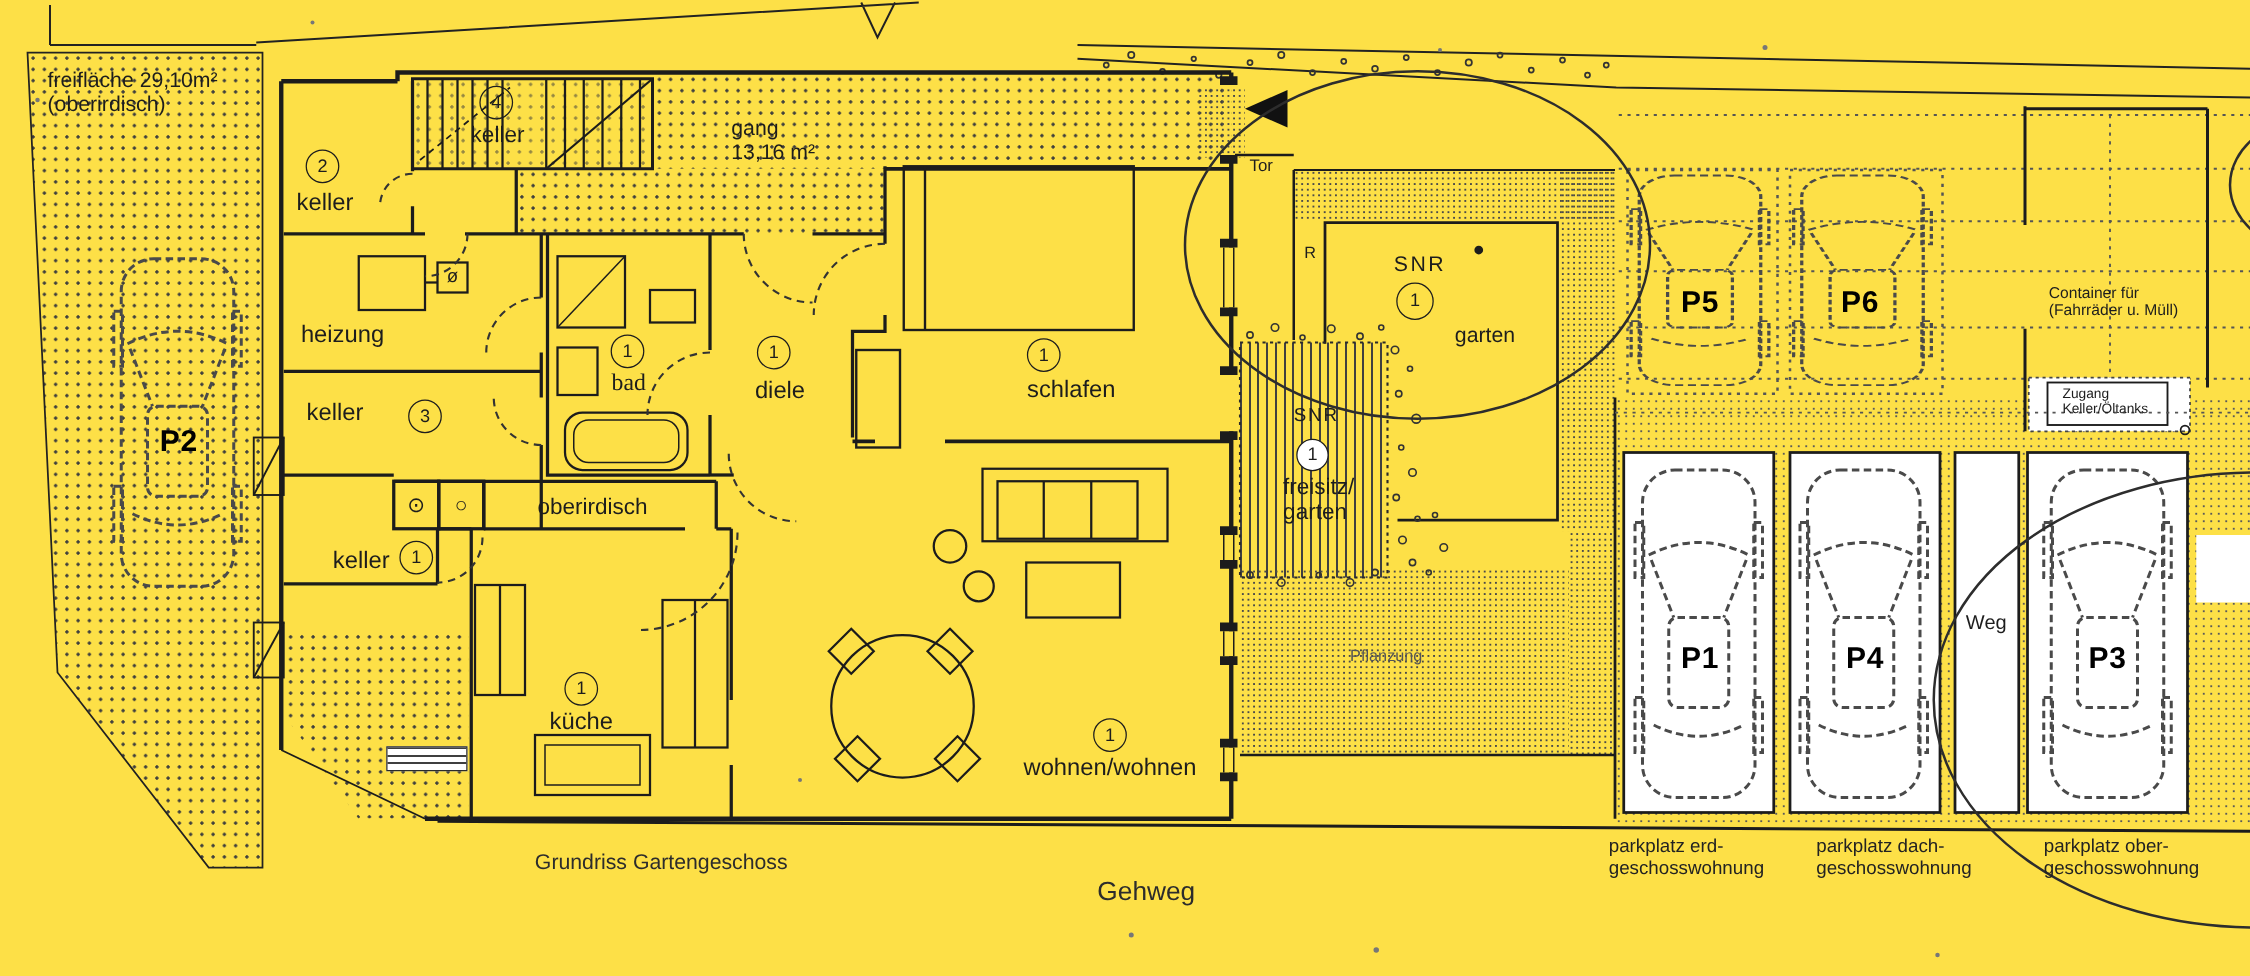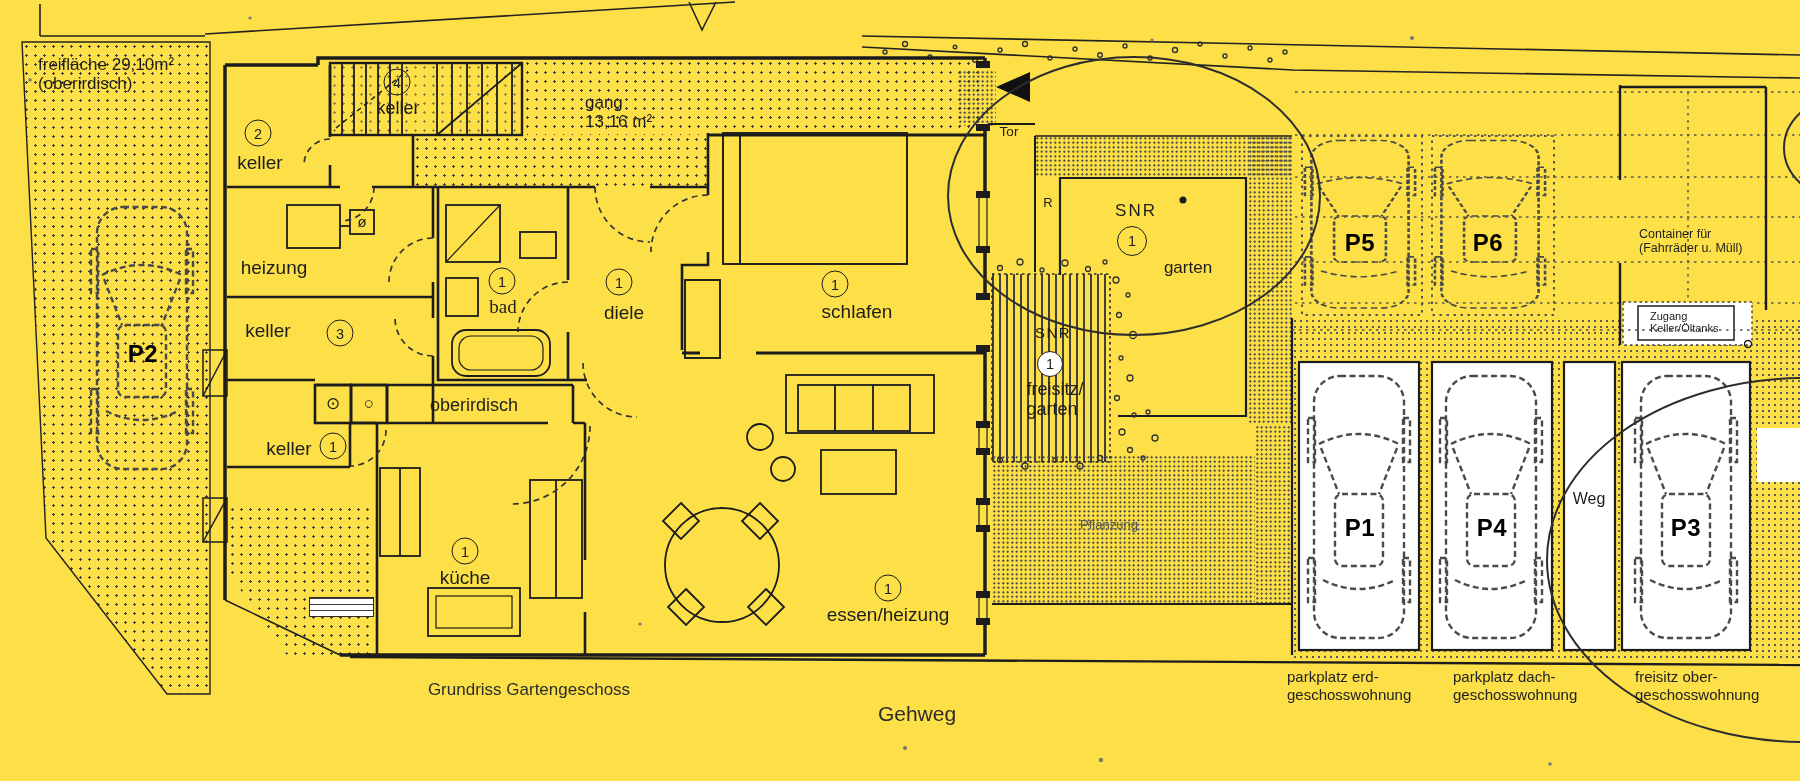--- a/index.html
+++ b/index.html
@@ -361,21 +361,21 @@
   <div class="lbl" style="left:474px;top:405px;font-size:18px;">oberirdisch</div>
 
   <div class="circ" style="left:465px;top:551px;">
       <span>1</span>
     </div>
   <div class="lbl" style="left:465px;top:578px;font-size:19px;">küche</div>
 
   <div class="circ" style="left:888px;top:588px;">
       <span>1</span>
     </div>
-  <div class="lbl" style="left:888px;top:615px;font-size:19px;">essen/heizung</div>
+  <div class="lbl" style="left:888px;top:615px;font-size:19px;">wohnen/wohnen</div>
 
   <div class="lbl" style="left:362px;top:222px;font-size:15px;">ø</div>
   <div class="lbl" style="left:333px;top:404px;font-size:17px;">⊙</div>
   <div class="lbl" style="left:369px;top:404px;font-size:17px;">○</div>
 
   <div class="lbl" style="left:1009px;top:132px;font-size:13.5px;">Tor</div>
   <div class="lbl" style="left:1048px;top:203px;font-size:13px;">R</div>
 
   <div class="lbl" style="left:1136px;top:211px;font-size:17px;letter-spacing:2px;">SNR</div>
   <div class="circ" style="left:1132px;top:241px;width:28px;height:28px;">
@@ -413,20 +413,20 @@
 
   <div class="lbl la cap" style="left:1287px;top:686px;">
     <div>parkplatz erd-</div>
       <div>geschosswohnung</div>
   </div>
   <div class="lbl la cap" style="left:1453px;top:686px;">
     <div>parkplatz dach-</div>
       <div>geschosswohnung</div>
   </div>
   <div class="lbl la cap" style="left:1635px;top:686px;">
-    <div>freisitz ober-</div>
+    <div>parkplatz ober-</div>
       <div>geschosswohnung</div>
   </div>
 
   <div class="lbl" style="left:529px;top:690px;font-size:17px;color:#2c2c2c;">Grundriss Gartengeschoss</div>
   <div class="lbl" style="left:917px;top:714px;font-size:21px;color:#2c2c2c;">Gehweg</div>
 
 </div>
 
 </body></html>

